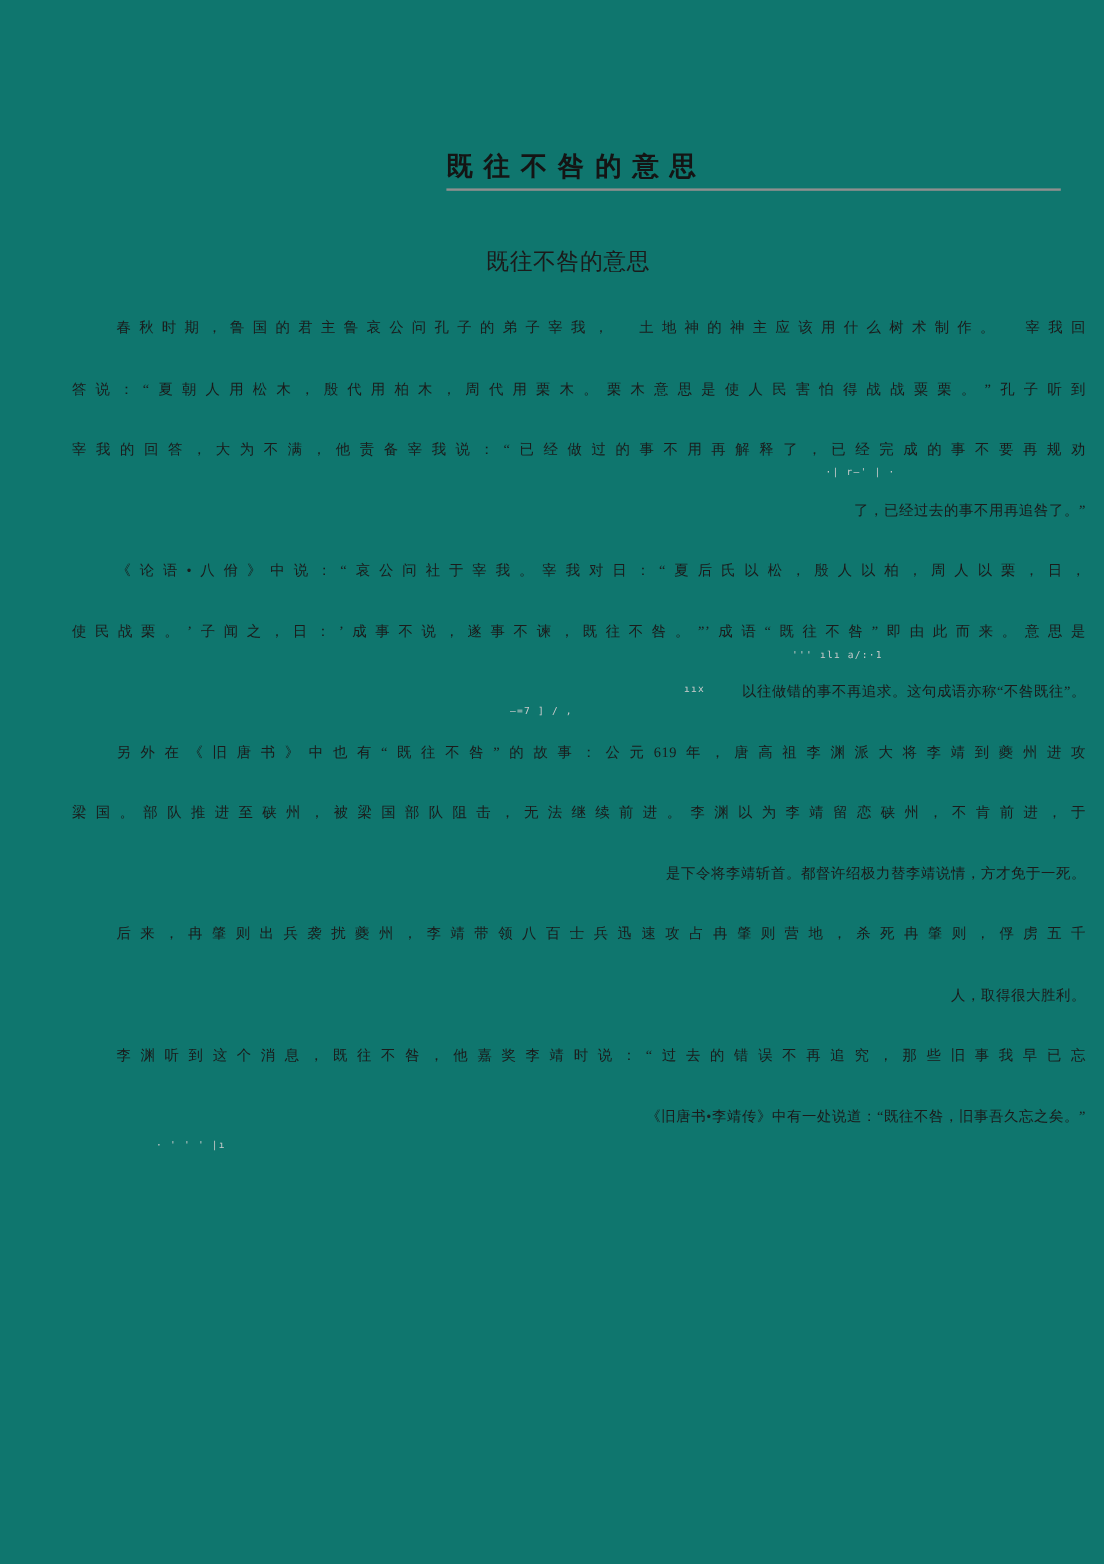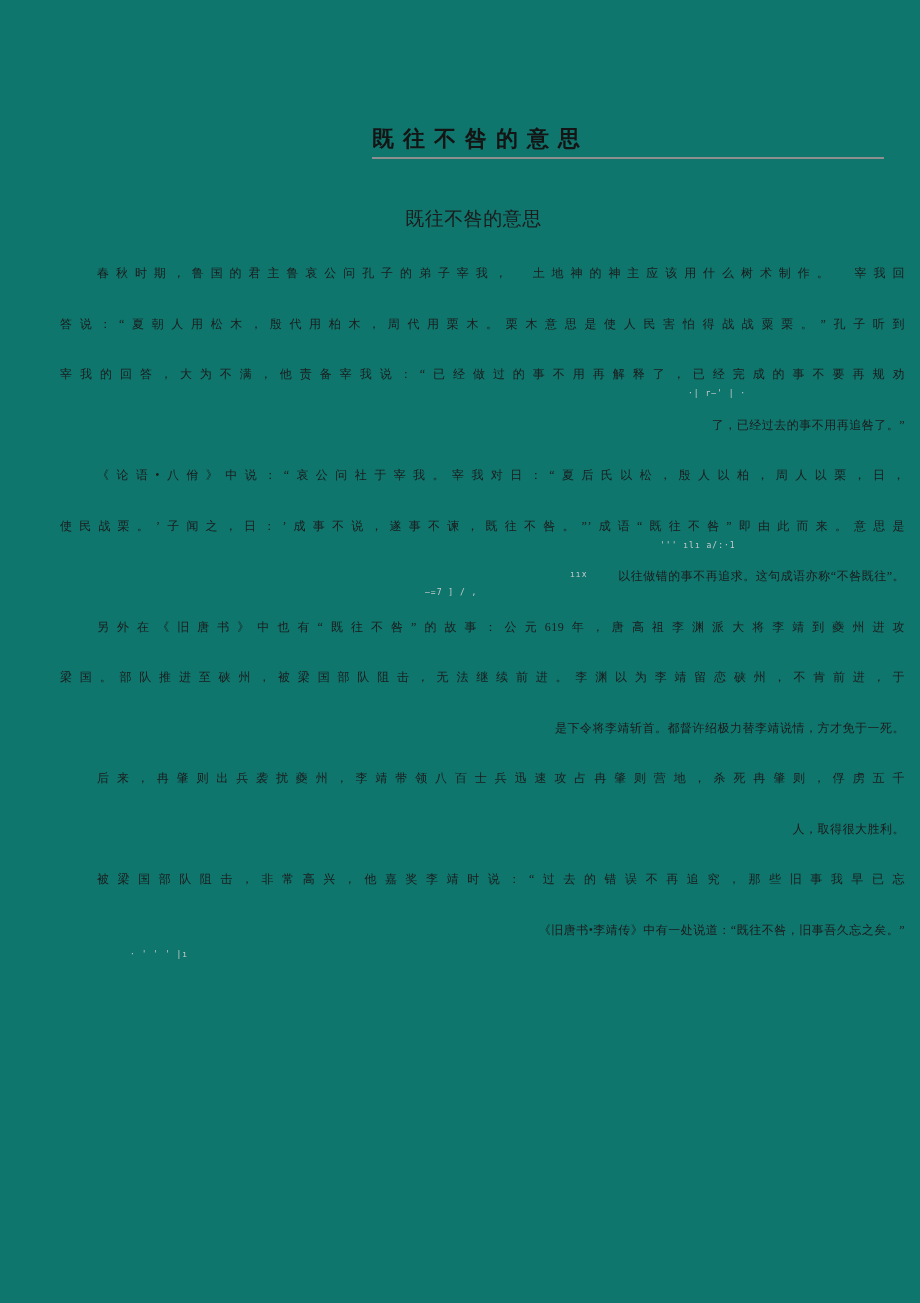--- a/index.html
+++ b/index.html
@@ -81,21 +81,21 @@
       <div class="line justify">宰我的回答，大为不满，他责备宰我说：“已经做过的事不用再解释了，已经完成的事不要再规劝</div>
       <div class="line center">了，已经过去的事不用再追咎了。”</div>
       <div class="line justify indent">《论语•八佾》中说：“哀公问社于宰我。宰我对日：“夏后氏以松，殷人以柏，周人以栗，日，</div>
       <div class="line justify">使民战栗。’子闻之，日：’成事不说，遂事不谏，既往不咎。”’成语“既往不咎”即由此而来。意思是</div>
       <div class="line center">以往做错的事不再追求。这句成语亦称“不咎既往”。</div>
       <div class="line justify indent">另外在《旧唐书》中也有“既往不咎”的故事：公元619年，唐高祖李渊派大将李靖到夔州进攻</div>
       <div class="line justify">梁国。部队推进至硖州，被梁国部队阻击，无法继续前进。李渊以为李靖留恋硖州，不肯前进，于</div>
       <div class="line center">是下令将李靖斩首。都督许绍极力替李靖说情，方才免于一死。</div>
       <div class="line justify indent">后来，冉肇则出兵袭扰夔州，李靖带领八百士兵迅速攻占冉肇则营地，杀死冉肇则，俘虏五千</div>
       <div class="line center">人，取得很大胜利。</div>
-      <div class="line justify indent">被梁国部队阻击，非常高兴，他嘉奖李靖时说：“过去的错误不再追究，那些旧事我早已忘</div>
+      <div class="line justify indent">李渊听到这个消息，既往不咎，他嘉奖李靖时说：“过去的错误不再追究，那些旧事我早已忘</div>
       <div class="line center">《旧唐书•李靖传》中有一处说道：“既往不咎，旧事吾久忘之矣。”</div>
     </div>
 
   <div>
       <span class="artifact" style="left: 688px; top: 389px;">·| r—' |      ·</span>
       <span class="artifact" style="left: 612px; top: 541px; margin-left: 48px;">''' ılı  a/:·1</span>
       <span class="artifact" style="left: 425px; top: 588px;">—=7   ] / ,</span>
       <span class="artifact" style="left: 570px; top: 570px;">ııx</span>
       <span class="artifact" style="left: 130px; top: 950px;">· ' ' ' |ı</span>
     </div>

